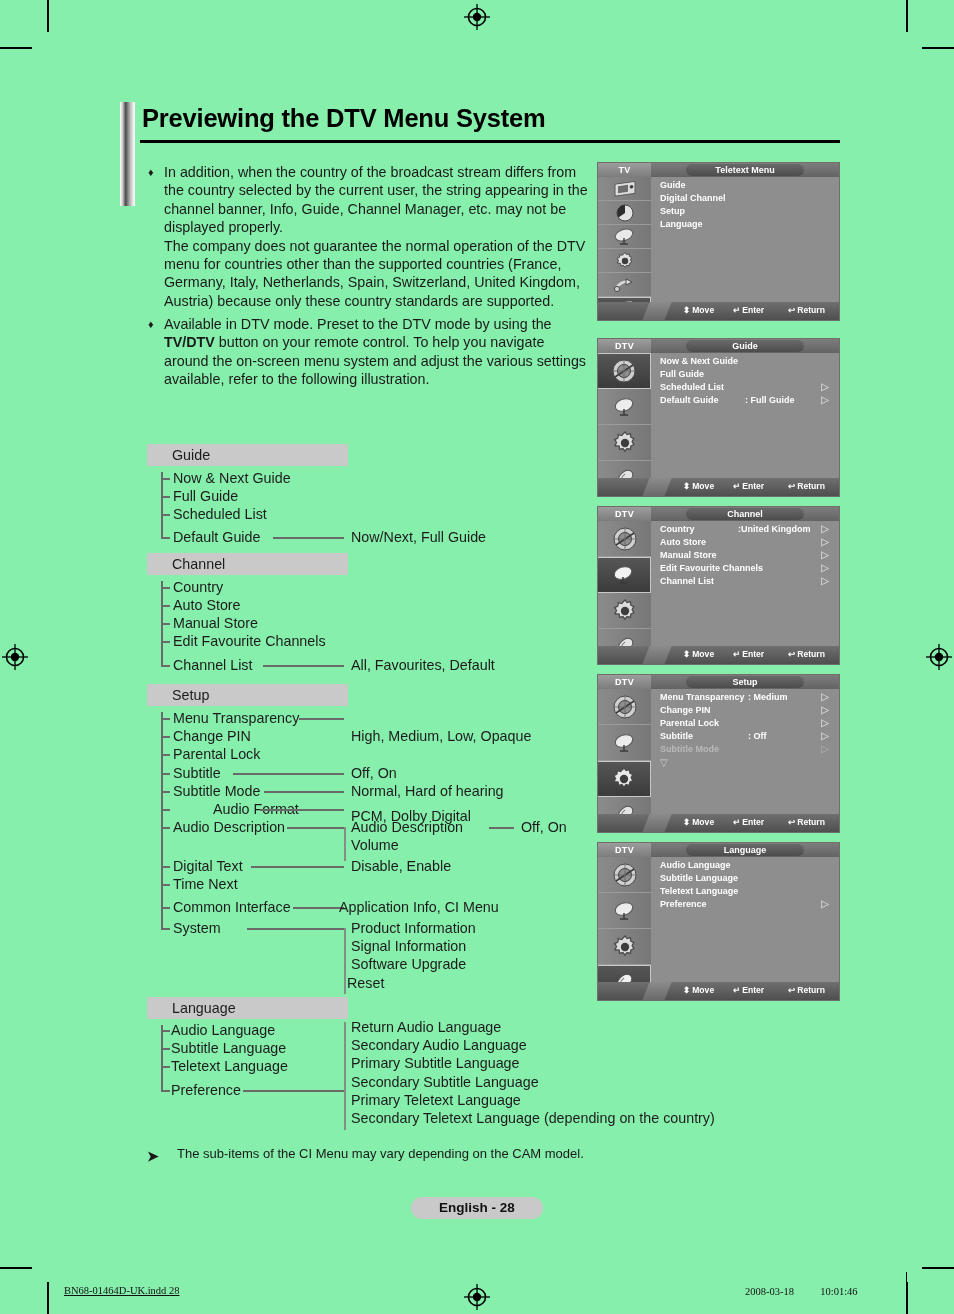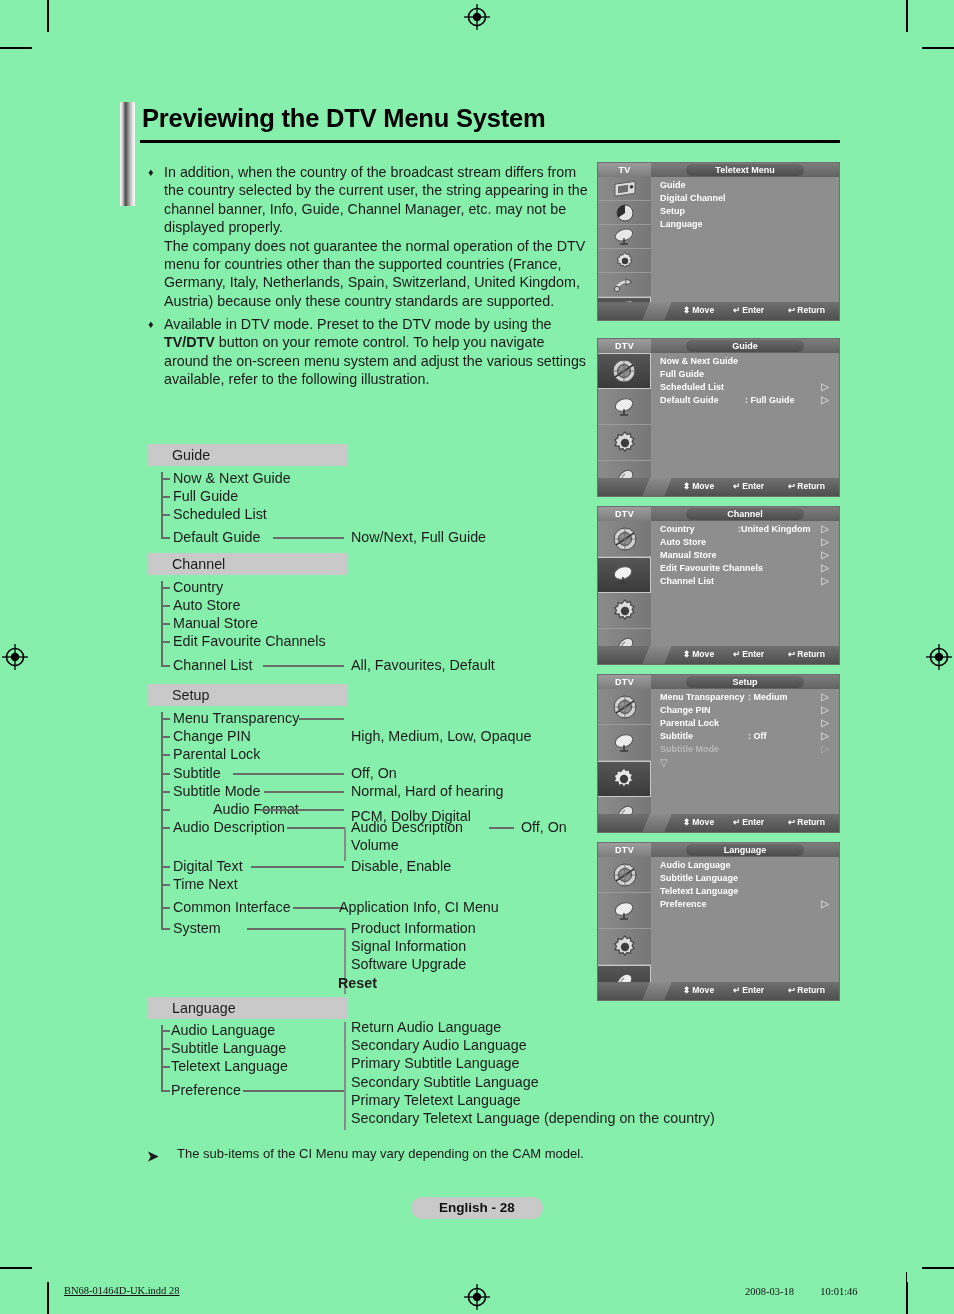--- a/index.html
+++ b/index.html
@@ -473,21 +473,21 @@
     <div class="sub-item" style="left:204px; top:364px;">PCM, Dolby Digital</div>
     <div class="sub-item" style="left:204px; top:375px;">Audio Description</div>
     <div class="leader" style="left:342px; top:383px; width:25px;"></div>
     <div class="sub-item" style="left:374px; top:375px;">Off, On</div>
     <div class="sub-item" style="left:204px; top:393px;">Volume</div>
     <div class="sub-item" style="left:204px; top:414px;">Disable, Enable</div>
     <div class="sub-item" style="left:192px; top:455px;">Application Info, CI Menu</div>
     <div class="sub-item" style="left:204px; top:476px;">Product Information</div>
     <div class="sub-item" style="left:204px; top:494px;">Signal Information</div>
     <div class="sub-item" style="left:204px; top:512px;">Software Upgrade</div>
-    <div class="sub-item" style="left:191px; top:531px;font-weight:bold;">Reset</div>
+    <div class="sub-item" style="left:200px; top:531px;">Reset</div>
 
     <div class="sec-head" style="top:553px;">
       <span>Language</span>
     </div>
     <div class="vstem" style="left:14px; top:581px; height:66px;"></div>
     <div class="tick" style="left:14px; top:586px;"></div>
     <div class="tick" style="left:14px; top:604px;"></div>
     <div class="tick" style="left:14px; top:622px;"></div>
     <div class="tick" style="left:14px; top:646px;"></div>
     <div class="tree-item" style="left:24px; top:578px;">Audio Language</div>

